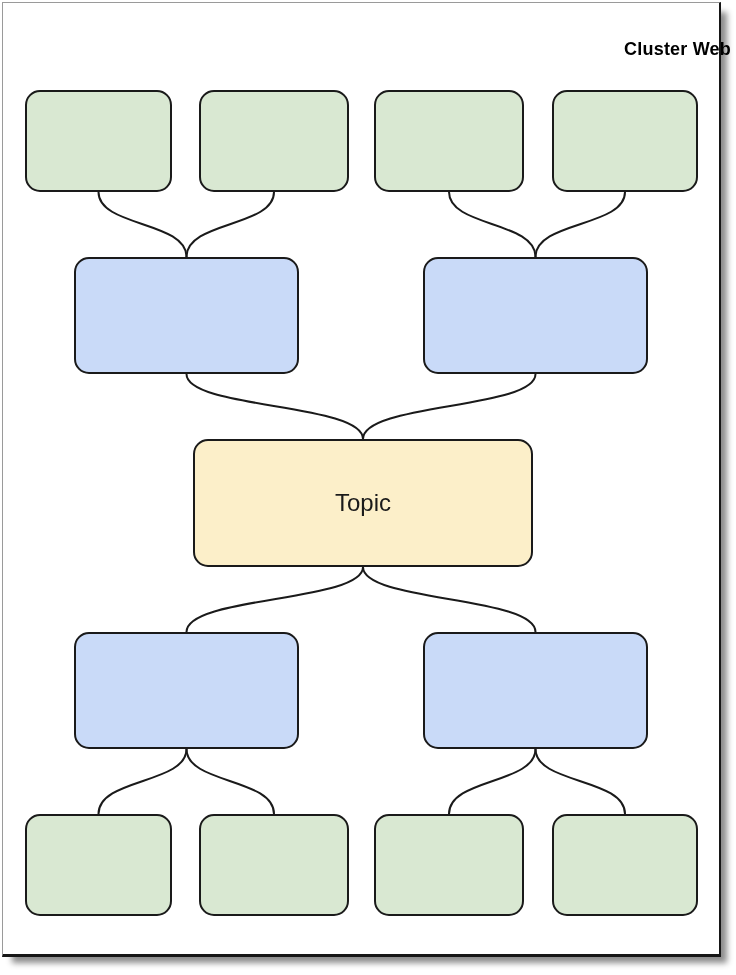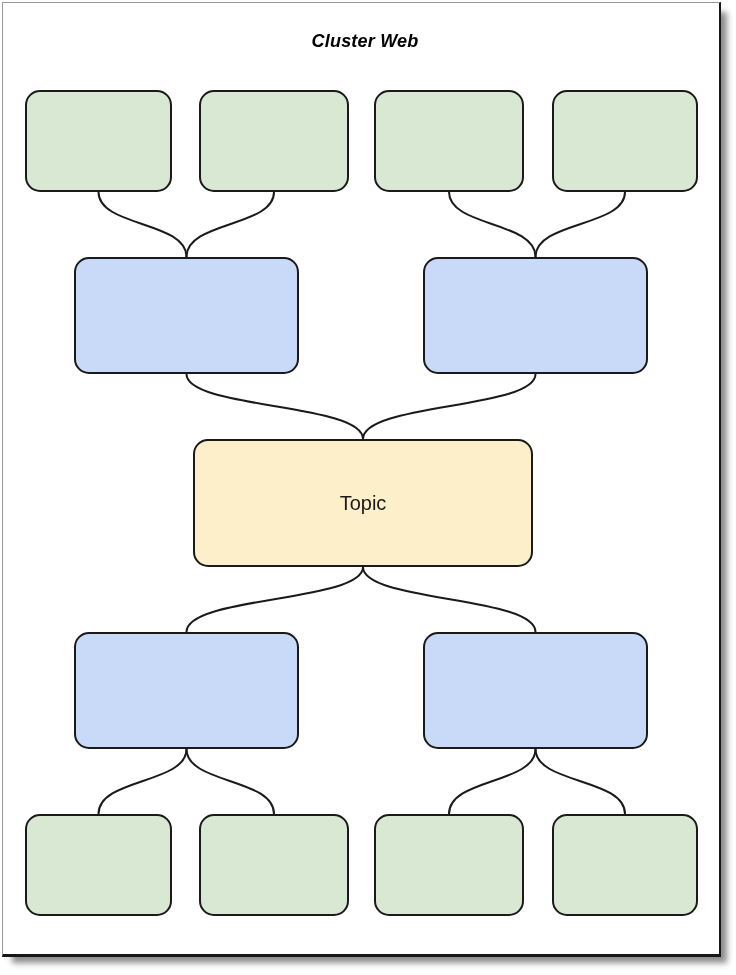--- a/index.html
+++ b/index.html
@@ -26,27 +26,26 @@
     border: 1px solid #9a9a9a;
     border-right: 2px solid #161616;
     border-bottom: 3px solid #161616;
     box-shadow: 8px 8px 6px -2px rgba(0,0,0,0.45);
   }
   .title {
     position: absolute;
     left: 0;
     top: 24px;
     width: 100%;
-    margin: 4px;
-    text-align: center;
+    margin: 12px;
+    text-align: right;
     font-size: 18px;
     font-weight: bold;
     color: #000000;
     letter-spacing: 0.2px;
-    font-style: italic;
   }
   .connectors {
     position: absolute;
     left: 0;
     top: 0;
     width: 719px;
     height: 955px;
     pointer-events: none;
   }
   .box {
@@ -55,21 +54,21 @@
     border: 2px solid #1a1a1a;
     border-radius: 15px;
     display: flex;
     align-items: center;
     justify-content: center;
   }
   .leaf   { background: #d9e8d2; }
   .branch { background: #c9daf8; }
   .topic  { background: #fcefc9; }
   .box-label {
-    font-size: 20px;
+    font-size: 24px;
     color: #1a1a1a;
     text-align: center;
   }
 </style>
 </head>
 <body>
 
 <div class="canvas">
   <div class="page">
 

